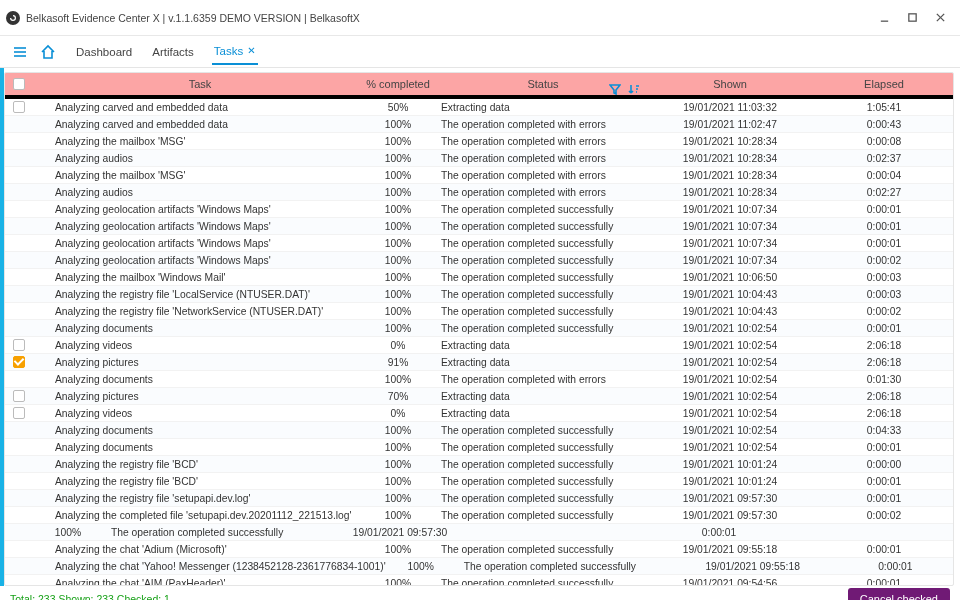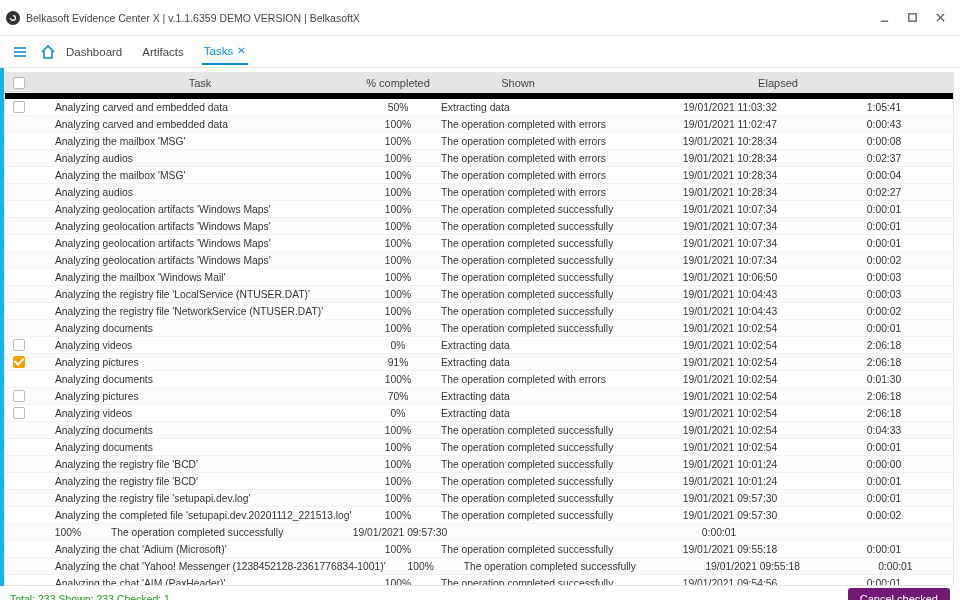--- a/index.html
+++ b/index.html
@@ -7,29 +7,29 @@
   .titlebar { height: 36px; display: flex; align-items: center; padding: 0 6px; border-bottom: 1px solid #e8e8e8; }
   .titlebar .app-icon { width: 14px; height: 14px; border-radius: 50%; background: #333; display:flex; align-items:center; justify-content:center; margin-right:6px;}
   .titlebar .app-icon svg { width:8px; height:8px; fill:#fff;}
   .titlebar .title-text { font-size: 10.5px; color: #444; }
   .titlebar .spacer { flex: 1; }
   .winbtn { width: 28px; height: 20px; display:flex; align-items:center; justify-content:center; color:#555; }
   .winbtn svg { width:11px; height:11px; stroke:#555; fill:none; stroke-width:1.4; }
   .toolbar { height: 32px; display:flex; align-items:center; padding: 0 8px; border-bottom: 1px solid #e5e5e5; gap:4px;}
   .menu-btn, .home-btn { width:24px; height:24px; display:flex; align-items:center; justify-content:center; color:#0a8fd6;}
   .menu-btn svg, .home-btn svg { width:16px; height:16px; stroke:#0a8fd6; fill:none; stroke-width:1.6; }
-  .tabs { display:flex; gap:16px; }
+  .tabs { display:flex; gap:16px; margin-left:10px; }
   .tab { font-size: 11.5px; color:#444; padding: 6px 2px; cursor:pointer; display:flex; align-items:center; gap:4px;}
   .tab.active { color:#0a8fd6; border-bottom: 2px solid #0a8fd6; }
   .tab-close { font-size:10px; color:#0a8fd6; }
   .content { position:relative; height: calc(600px - 24px - 32px - 26px); display:flex; }
   .bluebar { width:4px; background:#19b2e6; }
   .grid-wrap { flex:1; overflow:hidden; display:flex; flex-direction:column; border:1px solid #e5e5e5; margin:4px 6px 0 0; border-radius:2px;}
   .grid-header, .grid-row { display:flex; align-items:center; }
-  .grid-header { height:26px; background:#e5e5e5; border-bottom:6px solid #000000; font-size:11px; color:#444; }
+  .grid-header { height:26px; background:#fca5a5; border-bottom:4px solid #000000; font-size:11px; color:#444; }
   .col-check { width:28px; display:flex; justify-content:center; }
   .col-task { flex: 0 0 330px; padding-left: 4px; }
   .col-pct { flex: 0 0 70px; text-align:center; }
   .col-status { flex: 0 0 212px; padding-left:8px; position:relative;}
   .col-time { flex: 0 0 170px; text-align:center; }
   .col-elapsed { flex: 1; text-align:center; }
   .hdr-icons { position:absolute; right:6px; top:5px; display:flex; gap:6px;}
   .hdr-icons svg { width:12px; height:12px; stroke:#0a8fd6; fill:none; stroke-width:1.6;}
   .grid-body { flex:1; overflow-y:auto; overflow-x:hidden;}
   .grid-row { height:17px; font-size:10.3px; color:#333; border-bottom:1px solid #f2f2f2;}
@@ -99,20 +99,31 @@
 
 <div class="content">
   <div class="bluebar"></div>
   <div class="grid-wrap">
     <div class="grid-header">
       <div class="col-check">
           <span class="chk"></span>
         </div>
       <div class="col-task" style="text-align:center;">Task</div>
       <div class="col-pct">% completed</div>
+      <div class="col-status">
+        <span style="display:block;text-align:center;">Status</span>
+        <span class="hdr-icons">
+          <span><svg viewBox="0 0 12 12">
+                <path d="M1 2 H11 L7 7 V11 L5 10 V7 Z"></path>
+              </svg></span>
+          <span><svg viewBox="0 0 12 12">
+                <path d="M4 2 V10 M4 10 L2 8 M4 10 L6 8 M9 3 H12 M9 6 H11 M9 9 H10"></path>
+              </svg></span>
+        </span>
+      </div>
       <div class="col-time">Shown</div>
       <div class="col-elapsed">Elapsed</div>
     </div>
     <div class="grid-body" id="grid-body">
         <div class="grid-row">
           <div class="col-check">
             <span class="chk"></span>
           </div>
           <div class="col-task">
             <div class="task-text">Analyzing carved and embedded data</div>

